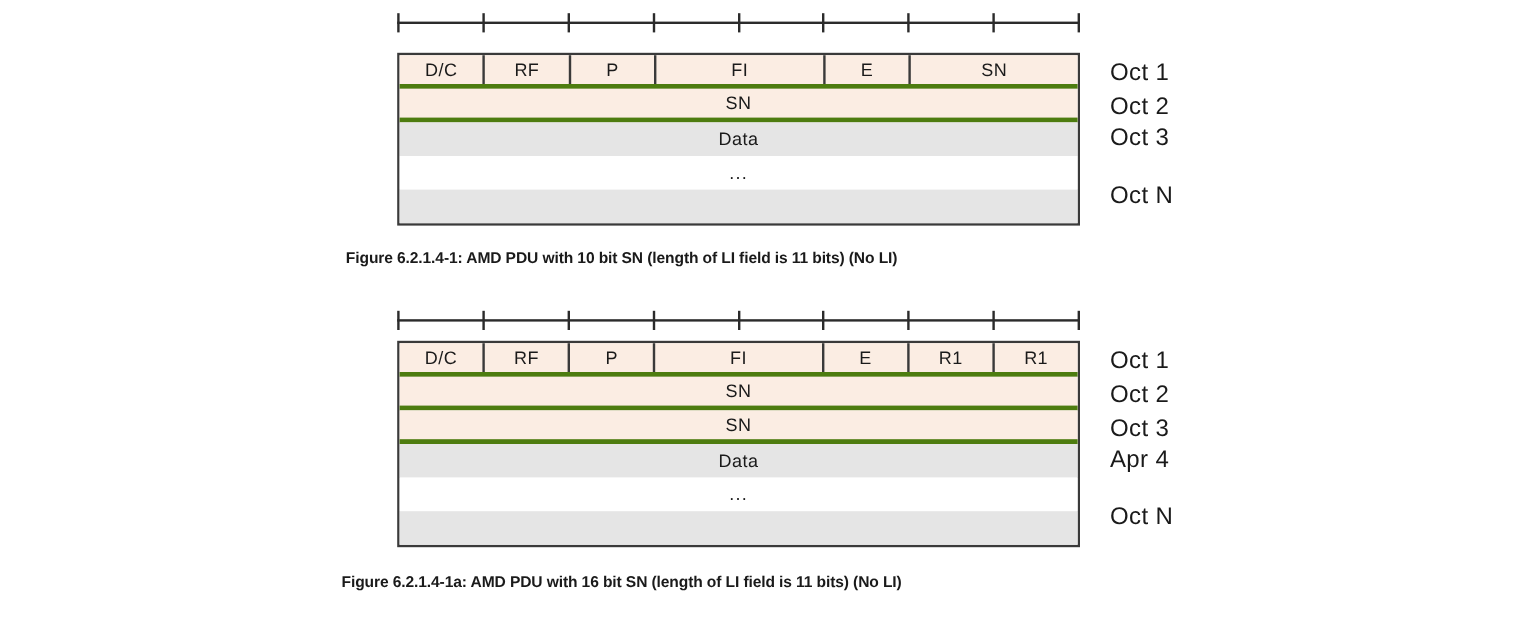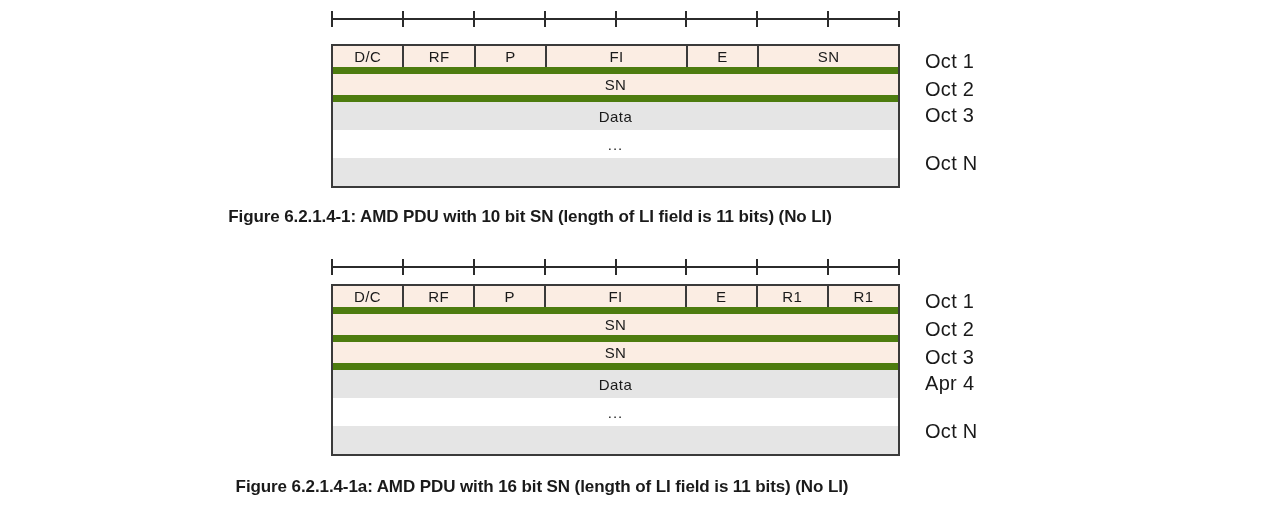--- a/index.html
+++ b/index.html
@@ -56,21 +56,21 @@
     box-sizing: border-box;
   }
   .pdu-row {
     display: flex;
     width: 100%;
     box-sizing: border-box;
     height: 28px;
     align-items: stretch;
   }
   .pdu-row.bordered-bottom {
-    border-bottom: 7px solid #4d7c0f;
+    border-bottom: 4px solid #4d7c0f;
   }
   .fill-peach { background: #fbede3; }
   .fill-blue  { background: #e5e5e5; }
   .fill-white { background: #ffffff; }
 
   .pdu-cell {
     display: flex;
     align-items: center;
     justify-content: center;
     font-size: 15px;
@@ -96,24 +96,24 @@
     position: absolute;
     left: 925px;
     font-size: 20px;
     letter-spacing: 0.3px;
     white-space: nowrap;
   }
 
   
   .caption {
     position: absolute;
-    left: 12px;
+    left: 0;
     width: 1036px;
     text-align: center;
-    font-size: 17px;
+    font-size: 13px;
     font-weight: bold;
     letter-spacing: -0.1px;
     white-space: nowrap;
   }
 </style>
 </head>
 <body>
 
 <div class="figure-block" id="figure-1">
 
@@ -219,14 +219,14 @@
     </div>
 
   </div>
 
   <div class="oct-label" style="top:42px;">Oct 1</div>
   <div class="oct-label" style="top:70px;">Oct 2</div>
   <div class="oct-label" style="top:98px;">Oct 3</div>
   <div class="oct-label" style="top:124px;">Apr 4</div>
   <div class="oct-label" style="top:172px;">Oct N</div>
 
-  <div class="caption" style="top:229px;padding-left:12px;">Figure 6.2.1.4-1a: AMD PDU with 16 bit SN (length of LI field is 11 bits) (No LI)</div>
+  <div class="caption" style="top:229px;">Figure 6.2.1.4-1a: AMD PDU with 16 bit SN (length of LI field is 11 bits) (No LI)</div>
 </div>
 
 </body></html>

